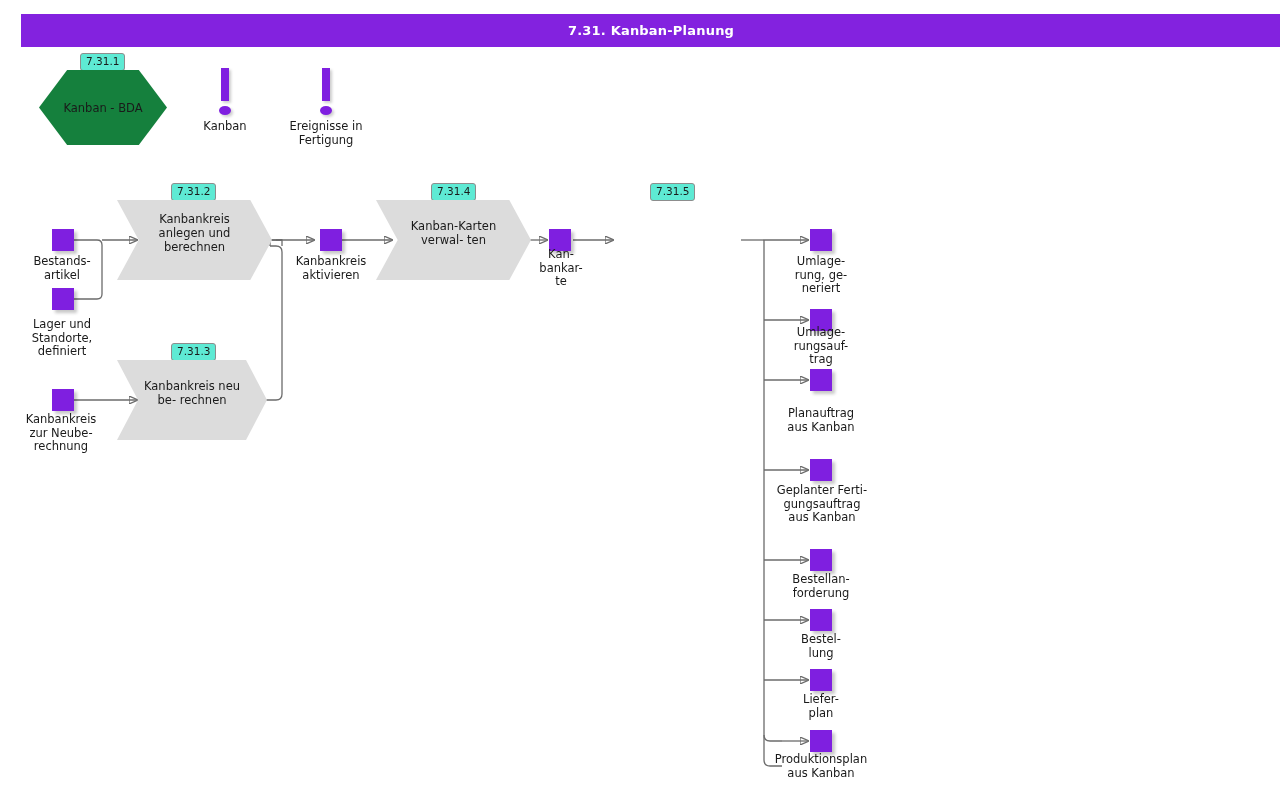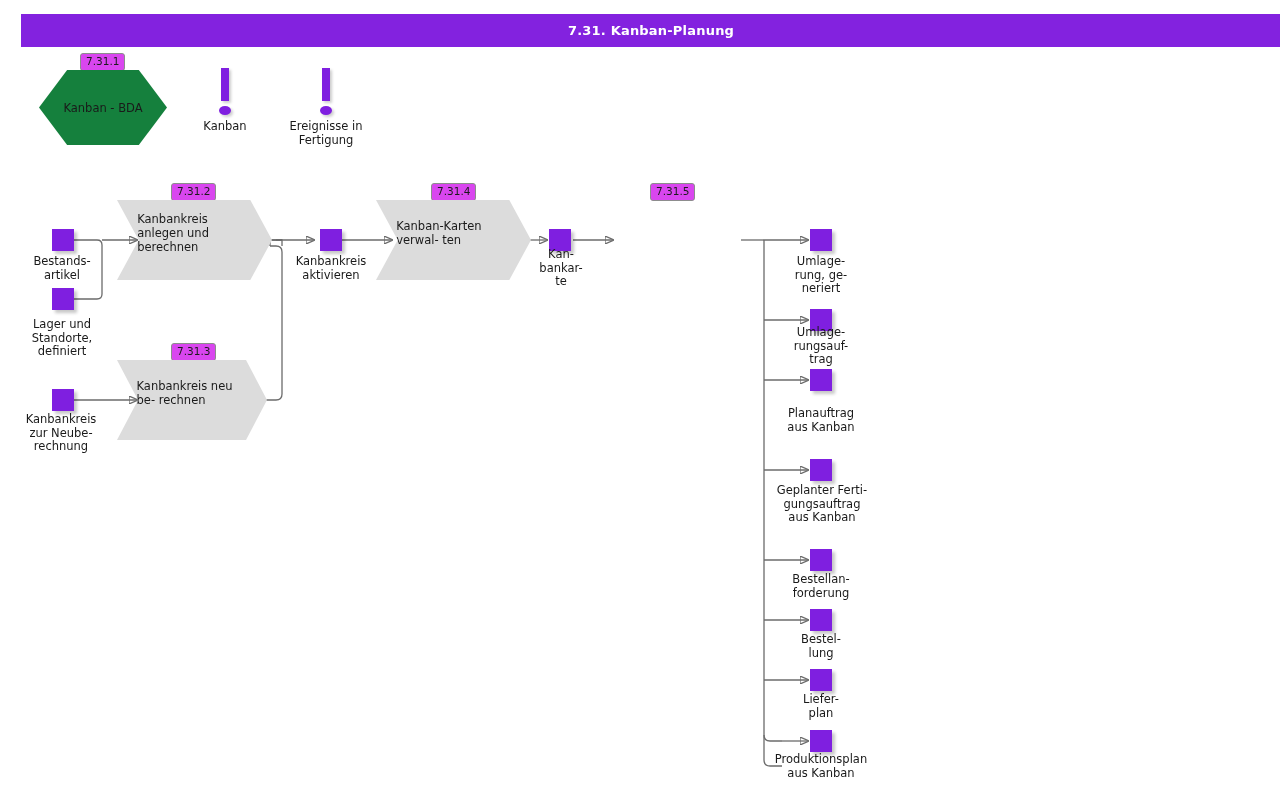--- a/index.html
+++ b/index.html
@@ -71,20 +71,21 @@
     -webkit-clip-path: polygon(0 0, 86% 0, 100% 50%, 86% 100%, 0 100%, 14% 50%);
     clip-path: polygon(0 0, 86% 0, 100% 50%, 86% 100%, 0 100%, 14% 50%);
     filter: drop-shadow(3px 3px 3px rgba(0,0,0,0.20));
     display: flex;
     align-items: center;
     justify-content: center;
   }
   .chev-label {
     font-size: 11.5px;
     line-height: 14px;
+    text-align: center;
     color: #1a1a1a;
     width: 74%;
     transform: translateY(-7px);
   }
 
   
   .hex {
     position: absolute;
     background: #15803d;
     -webkit-clip-path: polygon(22% 0, 78% 0, 100% 50%, 78% 100%, 22% 100%, 0 50%);
@@ -97,21 +98,21 @@
   .hex-label {
     font-size: 11.5px;
     line-height: 14px;
     text-align: center;
     color: #1a1a1a;
   }
 
   
   .badge {
     position: absolute;
-    background: #d946ef;
+    background: #5eead4;
     border: 1px solid #8d8d8d;
     border-radius: 3px;
     font-size: 10.5px;
     line-height: 13px;
     padding: 1px 5px 2px 5px;
     color: #1a1a1a;
     white-space: nowrap;
   }
 
   

